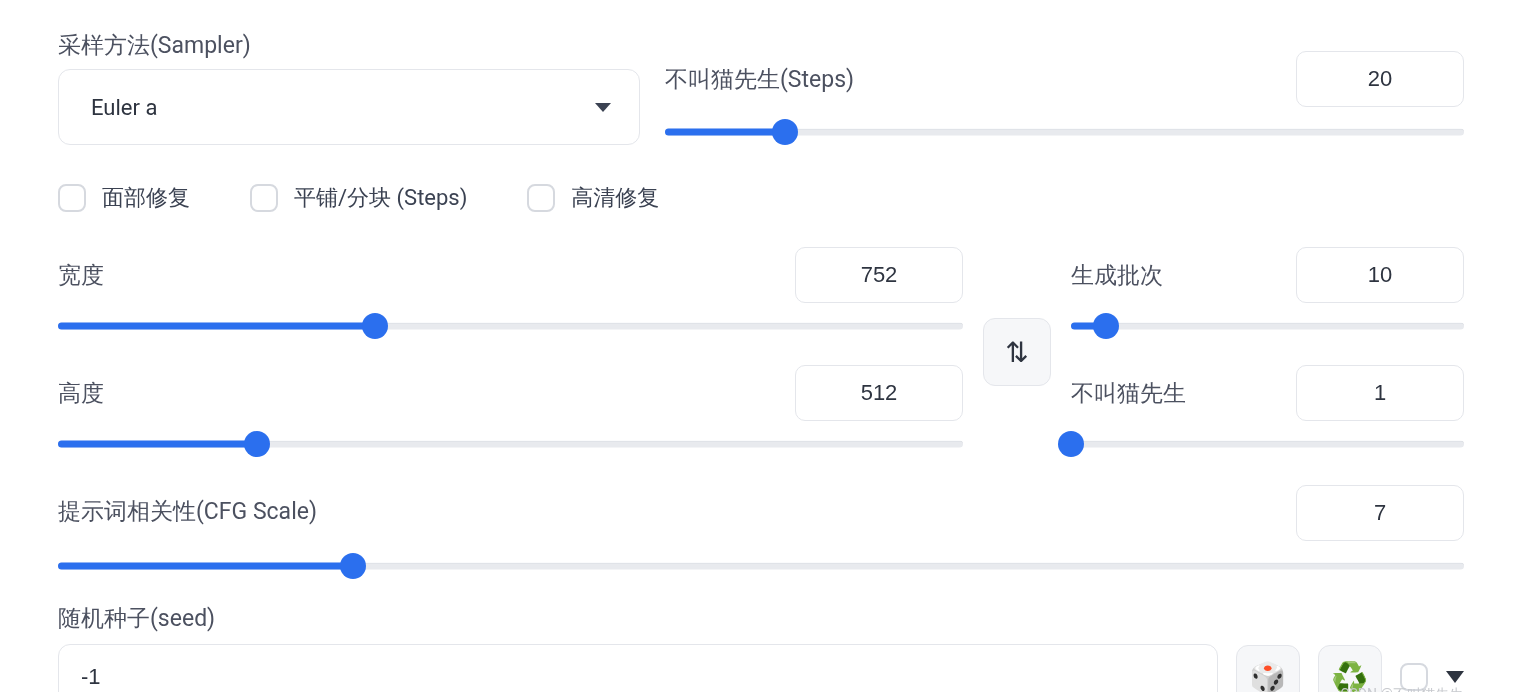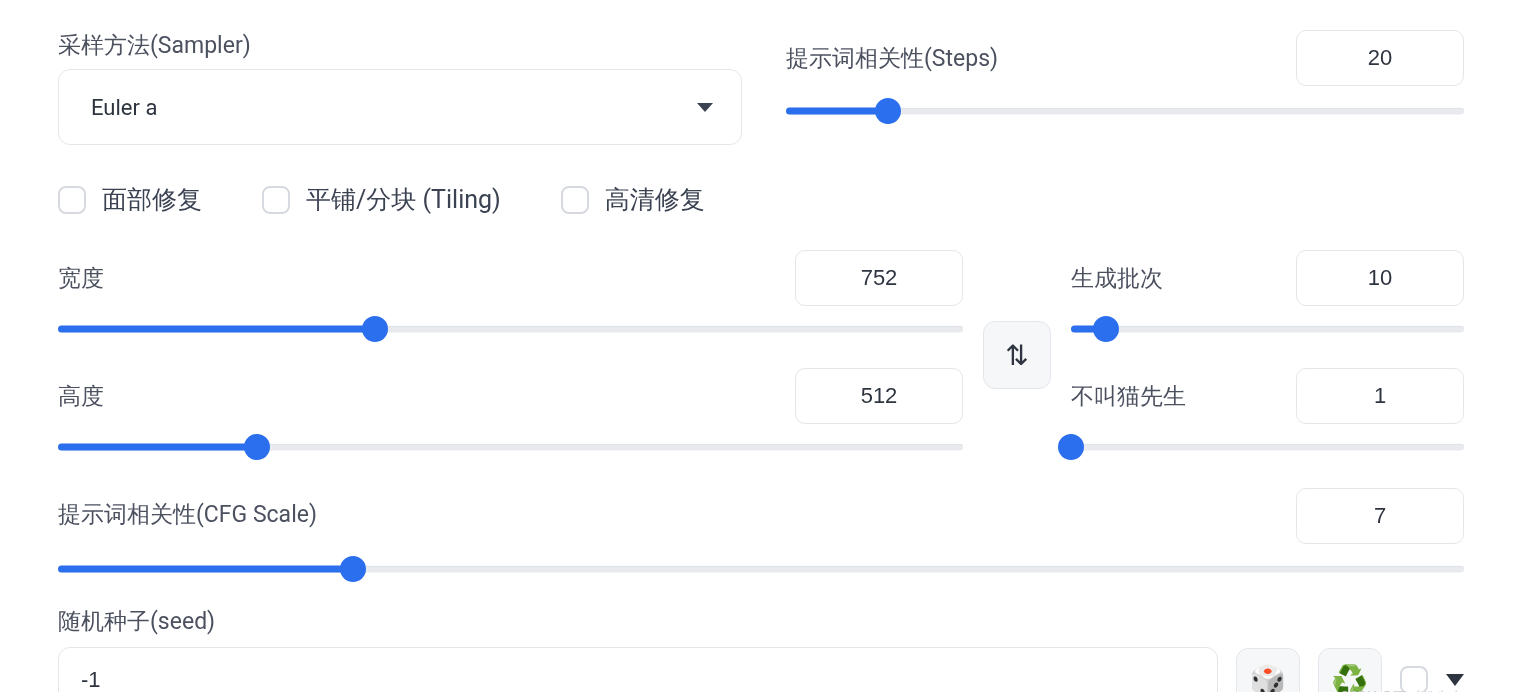--- a/index.html
+++ b/index.html
@@ -4,27 +4,27 @@
   <style>
     * { box-sizing: border-box; margin: 0; padding: 0; }
     body {
       font-family: -apple-system, BlinkMacSystemFont, "Segoe UI", Roboto, sans-serif;
       font-size: 22px;
       color: #3b4252;
       background: #fff;
       padding: 30px 58px;
       width: 1522px;
     }
-    .row { display: flex; gap: 44px; align-items: flex-start; }
+    .row { display: flex; gap: 25px; align-items: flex-end; }
     .field-label { font-size: 23px; color: #4c5160; margin-bottom: 8px; }
     .select-box {
       border: 1px solid #e4e6eb;
       border-radius: 12px;
       height: 76px;
-      width: 684px;
+      width: 582px;
       display: flex; align-items: center; justify-content: space-between;
       padding: 0 28px 0 32px;
       font-size: 22px;
       color: #2e3440;
       cursor: pointer;
       background: #fff;
     }
     .caret-down {
       width: 0; height: 0;
       border-left: 8px solid transparent;
@@ -62,21 +62,21 @@
       background: #2b6fee;
     }
 
     
     .check-row { display: flex; gap: 60px; margin: 38px 0 34px 0; align-items: center; }
     .check-item { display: flex; align-items: center; gap: 16px; }
     .checkbox {
       width: 28px; height: 28px; border: 2px solid #d6d9df; border-radius: 8px;
       background: #fff; cursor: pointer;
     }
-    .check-label { font-size: 25px; color: #3b4252; }
+    .check-label { font-size: 22px; color: #3b4252; }
 
     
     .dims-grid { display: flex; gap: 20px; align-items: stretch; justify-content: center; }
     .dims-left { width: 905px; }
     .dims-mid { width: 68px; display: flex; align-items: center; justify-content: center; }
     .dims-right { flex: 1; }
     .slider-field { margin-bottom: 26px; }
     .slider-field .label-with-num { margin-bottom: 10px; }
     .swap-btn {
       width: 68px; height: 68px; border: 1px solid #e4e6eb; border-radius: 12px;
@@ -119,39 +119,39 @@
 <div class="row">
   <div>
     <div class="field-label">采样方法(Sampler)</div>
     <div class="select-box">
       <span>Euler a</span>
       <span class="caret-down"></span>
     </div>
   </div>
   <div class="top-right">
     <div class="label-with-num">
-      <span class="field-label" style="margin-bottom:0">提示词相关性(Steps)</span>
+      <span class="field-label" style="margin-bottom:0">不叫猫先生(Steps)</span>
       <input class="num-input" value="20" style="">
     </div>
     <div class="slider-wrap">
       <div class="slider-track"></div>
       <div class="slider-fill" style="width:15%"></div>
       <div class="slider-thumb" style="left:15%"></div>
     </div>
   </div>
 </div>
 
 <div class="check-row">
   <div class="check-item">
     <div class="checkbox"></div>
     <span class="check-label">面部修复</span>
   </div>
   <div class="check-item">
     <div class="checkbox"></div>
-    <span class="check-label">平铺/分块 (Tiling)</span>
+    <span class="check-label">平铺/分块 (Steps)</span>
   </div>
   <div class="check-item">
     <div class="checkbox"></div>
     <span class="check-label">高清修复</span>
   </div>
 </div>
 
 <div class="dims-grid">
   <div class="dims-left">
     <div class="slider-field">

